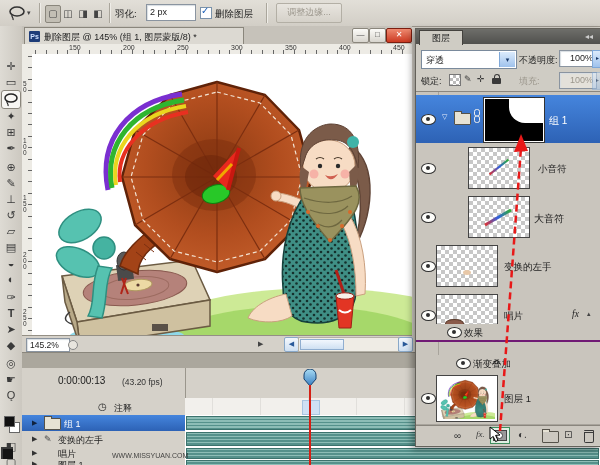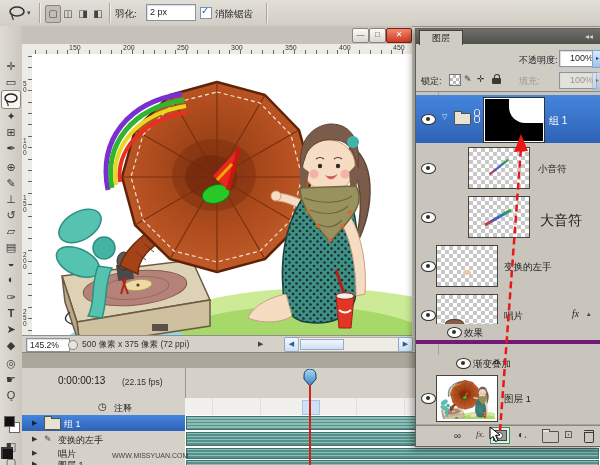--- a/index.html
+++ b/index.html
@@ -79,22 +79,23 @@
     <span class="abs modebtn pressed" style="left:45px;top:5px">▢</span>
     <span class="abs modebtn" style="left:60px;top:5px">◫</span>
     <span class="abs modebtn" style="left:75px;top:5px">◨</span>
     <span class="abs modebtn" style="left:90px;top:5px">◧</span>
     <div class="abs vsep" style="left:109px;top:3px;height:20px"></div>
     <span class="abs" style="left:115px;top:8px;font-size:9.5px">羽化:</span>
     <div class="abs inputbox" style="left:146px;top:4px;width:42px;height:15px">2 px</div>
     <div class="abs checkbox" style="left:200px;top:7px">
         <span>✓</span>
       </div>
-    <span class="abs" style="left:215px;top:8px;font-size:9.5px">消除锯齿</span>
+    <span class="abs" style="left:215px;top:8px;font-size:9.5px">删除图层</span>
     <div class="abs vsep" style="left:266px;top:3px;height:20px"></div>
+    <div class="abs btn-disabled" style="left:276px;top:3px;width:64px;height:18px">调整边缘...</div>
   </div>
 
   <div class="abs toolbox">
     <span class="tool" style="top:32px">✛</span>
     <span class="tool" style="top:48px">▭</span>
     <div class="toolsel" style="top:64px">
       <svg width="16" height="15" viewBox="0 0 16 15" style="margin:1px 0 0 1px">
         <ellipse cx="8" cy="6" rx="6" ry="4" fill="none" stroke="#222" stroke-width="1.5"></ellipse>
         <path d="M4,8.8 C3,11 6,12 5,14" fill="none" stroke="#222" stroke-width="1.2"></path>
       </svg>
@@ -118,20 +119,24 @@
     <span class="tool" style="top:345px">☛</span>
     <span class="tool" style="top:361px">Ǫ</span>
 
     <div class="abs" style="left:4px;top:390px;width:9px;height:9px;background:#111;border:1px solid #666;z-index:2"></div>
     <div class="abs" style="left:9px;top:396px;width:9px;height:9px;background:#fff;border:1px solid #666"></div>
     <span class="tool" style="top:412px">◧</span>
     <span class="tool" style="top:428px">▢</span>
   </div>
 
   <div class="abs tabbar"></div>
+  <div class="abs doctab">
+    <div class="abs psicon" style="left:4px;top:3px">Ps</div>
+    <span class="abs" style="left:19px;top:3px;font-size:9px;white-space:nowrap">删除图层 @ 145% (组 1, 图层蒙版/8) *</span>
+  </div>
   <div class="abs winbtn" style="left:352px;top:28px;width:15px">—</div>
   <div class="abs winbtn" style="left:369px;top:28px;width:15px">□</div>
   <div class="abs winbtn close" style="left:386px;top:28px;width:24px">✕</div>
 
   <div class="abs ruler" style="left:22px;top:44px;width:10px;height:10px;border-right:1px solid #8d897f;border-bottom:1px solid #8d897f"></div>
   <div class="abs ruler" style="left:32px;top:44px;width:380px;height:10px;border-bottom:1px solid #7a766c;
        background-image:repeating-linear-gradient(90deg,#666 0 1px,transparent 1px 10.8px);background-size:100% 4px;background-position:3px 100%;background-repeat:no-repeat">
     <span class="rtick" style="left:37px;top:0">150</span>
     <span class="rtick" style="left:91px;top:0">200</span>
     <span class="rtick" style="left:145px;top:0">250</span>
@@ -244,33 +249,32 @@
         <path d="M304,242 L322,242 L319,274 L307,274 Z" fill="#e23524" stroke="#a02016"></path>
         <ellipse cx="313" cy="242" rx="9" ry="3.2" fill="#f8f0e8" stroke="#a02016"></ellipse>
         <path d="M307,256 q6,5 12,0" stroke="#fff" stroke-width="2" fill="none"></path>
       </g>
     </svg>
   </div>
 
   <div class="abs statusbar">
     <div class="abs inputbox" style="left:4px;top:2px;width:36px;height:12px;line-height:12px;font-size:8.5px">145.2%</div>
     <div class="abs" style="left:46px;top:4px;width:8px;height:8px;border:1px solid #888;border-radius:50%;background:#e8e5de"></div>
-    <span class="abs" style="left:60px;top:3px;font-size:8.5px;color:#333">500 像素 x 375 像素 (72 ppi)</span>
     <span class="abs" style="left:236px;top:4px;font-size:7px;color:#444">▶</span>
     <div class="abs scrollbtn" style="left:262px;top:1px">◀</div>
     <div class="abs" style="left:276px;top:1px;width:99px;height:13px;background:#efece5;border:1px solid #b5b1a7">
       <div class="abs" style="left:1px;top:1px;width:42px;height:9px;background:linear-gradient(#f2f7fd,#cfe0f2);border:1px solid #90aed0"></div>
     </div>
     <div class="abs scrollbtn" style="left:376px;top:1px">▶</div>
   </div>
 
   <div class="abs tlstrip"></div>
   <div class="abs tlhead">
     <span class="abs" style="left:36px;top:7px;font-size:10px;color:#1a1a1a">0:00:00:13</span>
-    <span class="abs" style="left:100px;top:9px;font-size:8.5px;color:#333">(22.15 fps)</span>
+    <span class="abs" style="left:100px;top:9px;font-size:8.5px;color:#333">(43.20 fps)</span>
     <div class="abs" style="left:163px;top:0;width:1px;height:30px;background:#9a968c"></div>
 
   </div>
 
   <div class="abs trackL" style="top:398px;height:17px">
     <span class="abs" style="left:76px;top:3px;font-size:10px;color:#333">◷</span>
     <span class="abs" style="left:92px;top:4px;font-size:9px">注释</span>
   </div>
   <div class="abs trackR" style="top:398px;height:17px;background:#f2f0ec;border-bottom:1px solid #d8d5cd;background-image:repeating-linear-gradient(90deg,rgba(0,0,0,.07) 0 1px,transparent 1px 48px);background-position:27px 0">
     <div class="abs" style="left:117px;top:2px;width:16px;height:13px;background:#cfe0f4;border:1px solid #a8c4e0"></div>
@@ -320,20 +324,24 @@
     <path d="M2,6 A6,6 0 0 1 14,6 L14,10 L8,17 L2,10 Z" fill="url(#phg)" stroke="#14406e"></path>
   </svg>
   <div class="abs" style="left:309px;top:385px;width:2px;height:80px;background:#d42015;z-index:4"></div>
 
   <div class="abs lpanel" style="z-index:5">
     <div class="lphead">
       <span class="abs" style="right:8px;top:3px;font-size:8px;color:#ccc">◂◂</span>
     </div>
     <div class="lptab">图层</div>
 
+    <div class="abs" style="left:5px;top:21px;width:94px;height:17px;background:#fff;border:1px solid #7a8a9c">
+      <span class="abs" style="left:4px;top:3px;font-size:9px">穿透</span>
+      <div class="ddbtn">▾</div>
+    </div>
     <span class="abs" style="left:103px;top:25px;font-size:9px">不透明度:</span>
     <div class="abs inputbox" style="left:143px;top:21px;width:30px;height:15px;line-height:15px;text-align:right">100%</div>
     <div class="spin" style="left:176px;top:21px">▸</div>
 
     <span class="abs" style="left:5px;top:46px;font-size:9px">锁定:</span>
     <div class="minichecker" style="left:33px;top:45px"></div>
     <span class="abs" style="left:48px;top:45px;font-size:9px;color:#3a3a3a">✎</span>
     <span class="abs" style="left:61px;top:45px;font-size:9px;color:#3a3a3a">✛</span>
     <div class="lockicon" style="left:76px;top:49px"></div>
     <span class="abs" style="left:103px;top:46px;font-size:9px;color:#9b968c">填充:</span>
@@ -363,42 +371,42 @@
           <div class="abs" style="left:18px;top:18px;width:24px;height:2px;background:linear-gradient(90deg,#e03030,#3060e0,#30b030);transform:rotate(-38deg)"></div>
         </div>
         <span class="abs" style="left:122px;top:20px;font-size:9.5px">小音符</span>
       </div>
 
       <div class="lrow" style="top:100px;height:49px">
         <div class="eye" style="left:5px;top:20px"></div>
         <div class="abs checker" style="left:52px;top:4px;width:60px;height:40px">
           <div class="abs" style="left:14px;top:19px;width:30px;height:3px;background:linear-gradient(90deg,#e03030,#3060e0,#30b030);transform:rotate(-30deg)"></div>
         </div>
-        <span class="abs" style="left:124px;top:20px;font-size:14px">大音符</span>
+        <span class="abs" style="left:118px;top:20px;font-size:10px">大音符</span>
       </div>
 
       <div class="lrow" style="top:149px;height:49px">
         <div class="eye" style="left:5px;top:20px"></div>
         <div class="abs checker" style="left:20px;top:4px;width:60px;height:40px">
           <div class="abs" style="left:26px;top:24px;width:8px;height:5px;background:#e8c8a8;border-radius:50%"></div>
         </div>
         <span class="abs" style="left:88px;top:20px;font-size:9.5px">变换的左手</span>
       </div>
 
       <div class="lrow" style="top:198px;height:49px">
         <div class="eye" style="left:5px;top:20px"></div>
         <div class="abs checker" style="left:20px;top:4px;width:60px;height:40px">
           <div class="abs" style="left:8px;bottom:7px;width:17px;height:7px;background:#8a5a4a;border-radius:50%;border:1px solid #5a3a2a"></div>
         </div>
         <span class="abs" style="left:88px;top:20px;font-size:9.5px">唱片</span>
         <span class="abs" style="left:156px;top:19px;font-size:9.5px;font-style:italic;font-family:'Liberation Serif','DejaVu Serif',serif">fx</span>
         <span class="abs" style="left:171px;top:20px;font-size:7px;color:#444">▴</span>
       </div>
 
-      <div class="lrow" style="top:232px;height:16px;border-bottom:4px solid #701a75">
+      <div class="lrow" style="top:232px;height:16px;border-bottom:2px solid #701a75">
         <div class="eye" style="left:31px;top:3px"></div>
         <span class="abs" style="left:48px;top:3px;font-size:9.5px">效果</span>
       </div>
 
       <div class="lrow" style="top:263px;height:16px">
         <div class="eye" style="left:40px;top:3px"></div>
         <span class="abs" style="left:57px;top:3px;font-size:9.5px">渐变叠加</span>
       </div>
 
       <div class="lrow" style="top:279px;height:53px">

